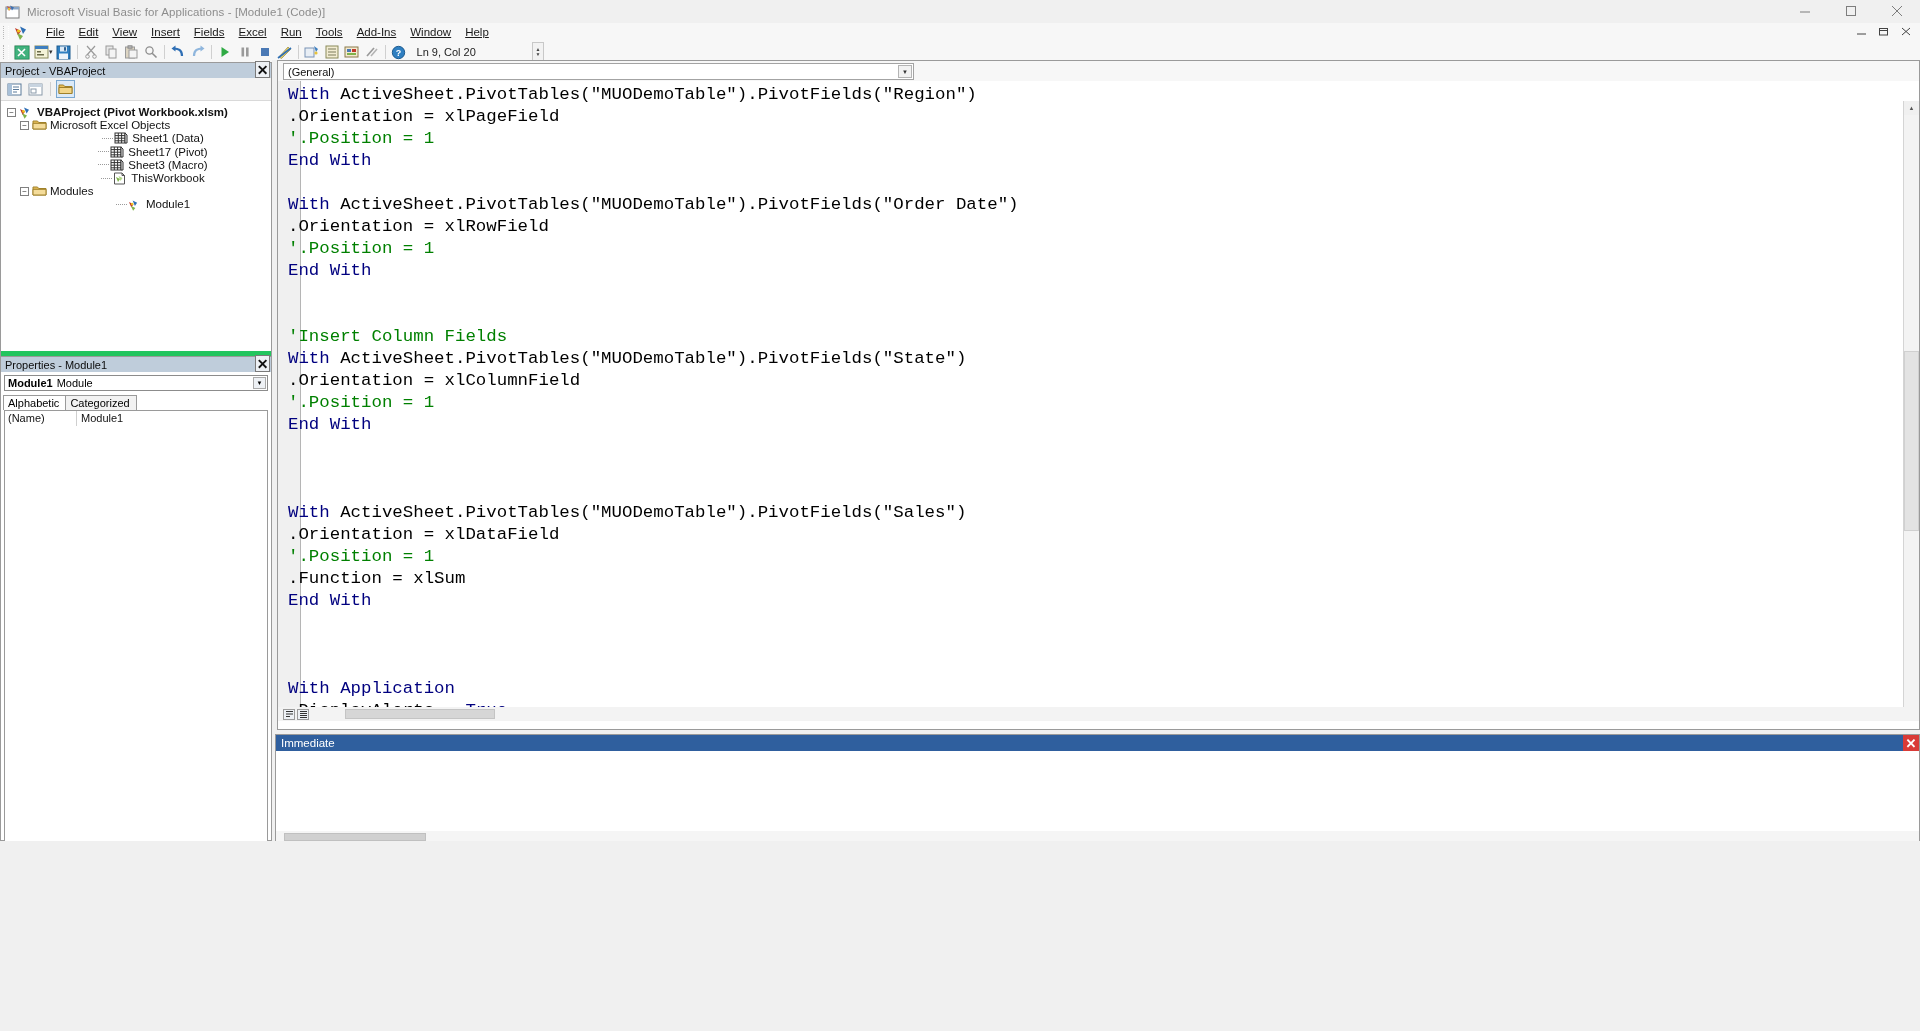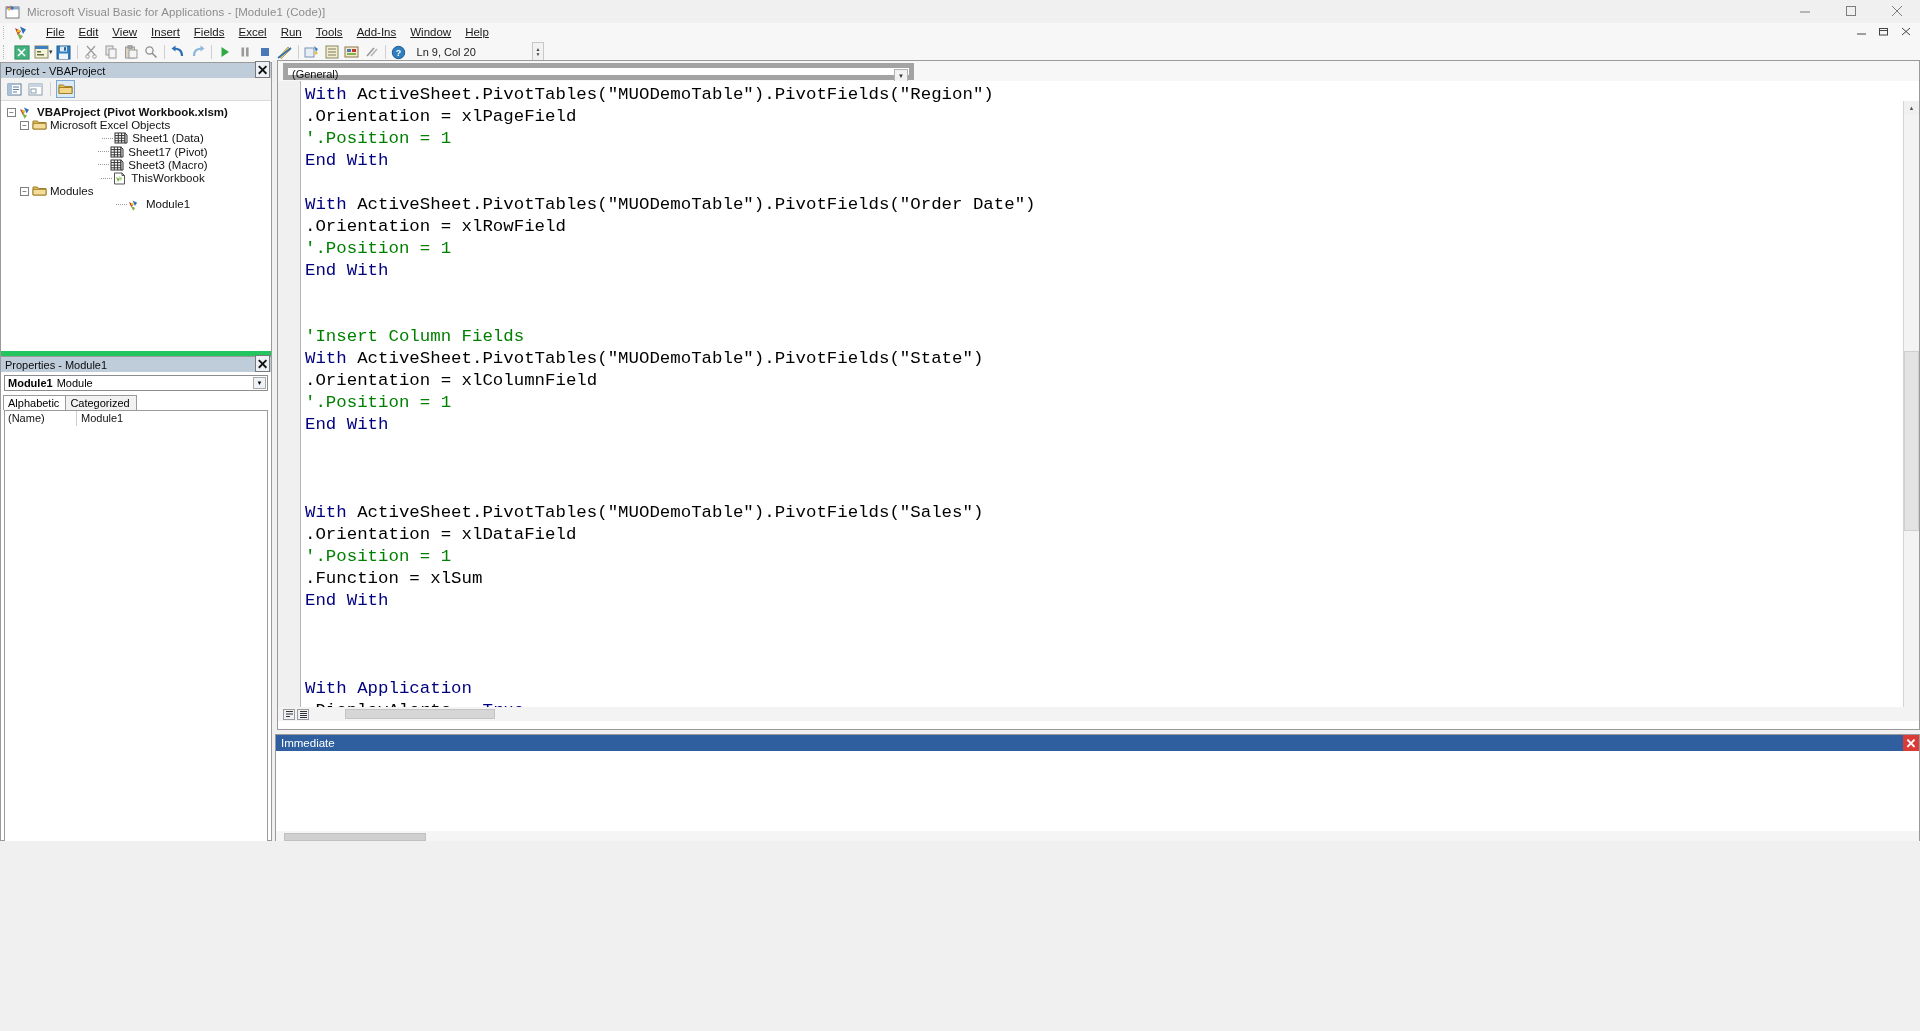--- a/index.html
+++ b/index.html
@@ -201,22 +201,22 @@
     width: 1643px; height: 670px;
     background: #ffffff;
     border: 1px solid #9a9a9a; box-sizing: border-box;
   }
   .code-combos {
     display: flex; height: 20px; align-items: stretch;
     background: #f7f7f7; padding: 2px 2px 1px 5px; box-sizing: border-box;
   }
   .combo {
     position: relative; background: #ffffff;
-    border: 5px solid #a3a3a3; box-sizing: border-box;
-    height: 17px; display: flex; align-items: flex-start;
+    border: 1px solid #a3a3a3; box-sizing: border-box;
+    height: 17px; display: flex; align-items: center;
     font-size: 11px; color: #111; padding-left: 4px;
   }
   .combo .arrow {
     position: absolute; right: 1px; top: 1px;
     width: 14px; height: 13px; background: #f2f2f2;
     border: 1px solid #b4b4b4; box-sizing: border-box;
     display: flex; align-items: center; justify-content: center;
     font-size: 6px; color: #333;
   }
   .combo-left { width: 631px; margin-right: 14px; }
@@ -226,21 +226,21 @@
     position: relative;
     height: 640px;
     background: #ffffff;
     overflow: hidden;
   }
   .margin-indicator {
     position: absolute; left: 0; top: 0; width: 22px; height: 100%;
     background: #f0f0f0; border-right: 1px solid #b5b5b5;
   }
   .code-text {
-    position: absolute; left: 27px; top: 3px; right: 16px;
+    position: absolute; left: 10px; top: 3px; right: 16px;
     font-family: "Liberation Mono", "DejaVu Sans Mono", monospace;
     font-size: 17.4px; line-height: 22px; color: #000000;
     white-space: pre;
   }
   .kw { color: #00007f; }
   .cm { color: #008000; }
   .pl { color: #000000; }
 
   .code-vscroll {
     position: absolute; right: 0; top: 20px;

